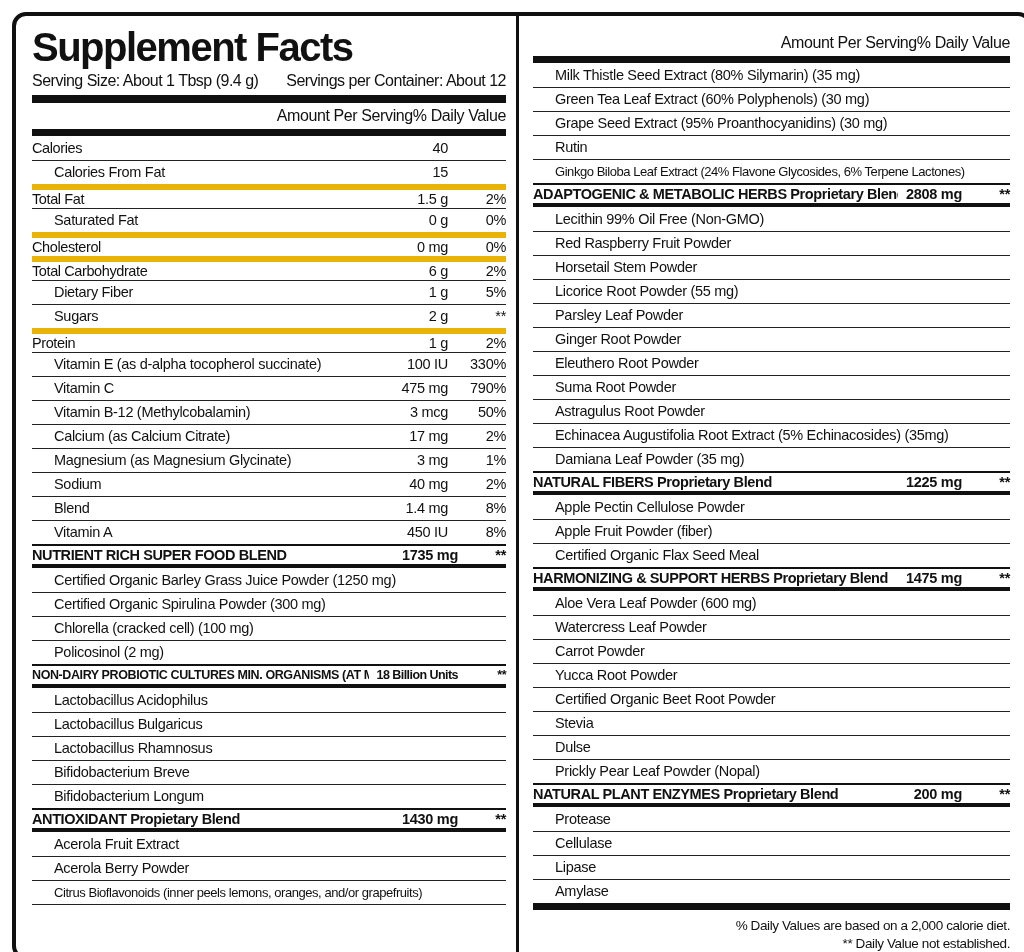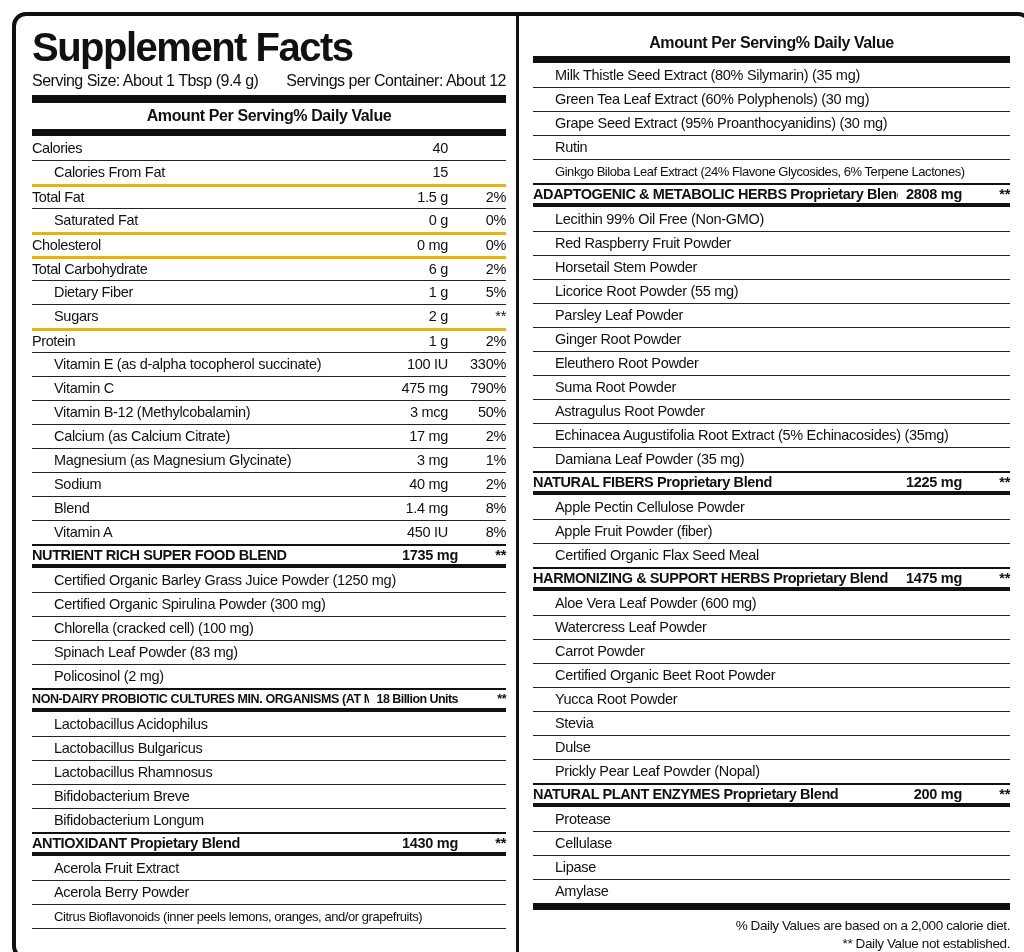--- a/index.html
+++ b/index.html
@@ -13,34 +13,34 @@
   .col{ height:100%; }
   .colL{ width:500px; padding:6px 10px 0 16px; }
   .colR{ width:503px; padding:14px 12px 0 14px; }
   .vdivider{ width:3px; background:#101010; height:100%; }
 
   .title{ font-size:40px; font-weight:bold; letter-spacing:-1.5px; line-height:46px; margin-top:2px; }
   .serving-line{ display:flex; justify-content:space-between; font-size:16px; letter-spacing:-0.5px; line-height:22px; padding-bottom:3px;text-align:right; }
   .bar{ background:#101010; }
   .bar-8{ height:8px; }
   .bar-7{ height:7px; }
-  .col-header{ display:flex; justify-content:center; font-weight:bold; font-size:16px; letter-spacing:-0.4px; line-height:26px; }
+  .col-header{ display:flex; justify-content:flex-end; font-weight:normal; font-size:16px; letter-spacing:-0.4px; line-height:26px; }
 
   .rows{ width:100%; }
   .row{
     display:flex; align-items:center; height:24px; line-height:23px;
     font-size:14.5px; letter-spacing:-0.3px; white-space:nowrap;
     border-top:1.5px solid #222;
   }
   .rows .row:first-child{ border-top:none; }
   .row .label{ flex:1 1 auto; overflow:hidden; }
   .row .amount{ width:78px; text-align:right; flex:0 0 auto; }
   .row .dv{ width:58px; text-align:right; flex:0 0 auto; }
   .row.sub .label{ padding-left:22px; }
-  .row.main{ border-top:3px solid #eab308; }
+  .row.main{ border-top:6px solid #eab308; }
   .row.main .label{ font-weight:normal; letter-spacing:-0.4px; }
   .row.section{ border-top:2.5px solid #111; border-bottom:4.5px solid #111; font-weight:bold; }
   .row.section + .row{ border-top:none; }
   .row.section .label{ letter-spacing:-0.4px; }
   .row.section .amount{ width:auto; margin-left:auto; padding-left:8px; }
   .row.section .dv{ width:48px; }
   .row.long{ font-size:13px; letter-spacing:-0.45px; }
   .row.tight{ font-size:12.5px; letter-spacing:-0.55px; }
   .colL .rows{ border-bottom:1.5px solid #222; }
 
@@ -160,24 +160,20 @@
   </div>
         <div class="row sub plain">
     <span class="label">Certified Organic Spirulina Powder (300 mg)</span>
 
   </div>
         <div class="row sub plain">
     <span class="label">Chlorella (cracked cell) (100 mg)</span>
 
   </div>
         <div class="row sub plain">
-    <span class="label">Spinach Leaf Powder (83 mg)</span>
-
-  </div>
-        <div class="row sub plain">
     <span class="label">Policosinol (2 mg)</span>
 
   </div>
         <div class="row section tight">
     <span class="label">NON-DAIRY PROBIOTIC CULTURES MIN. ORGANISMS (AT MFG)</span>
     <span class="amount">18 Billion Units</span>
     <span class="dv">**</span>
   </div>
         <div class="row sub plain">
     <span class="label">Lactobacillus Acidophilus</span>
@@ -325,25 +321,25 @@
   </div>
         <div class="row sub plain">
     <span class="label">Watercress Leaf Powder</span>
 
   </div>
         <div class="row sub plain">
     <span class="label">Carrot Powder</span>
 
   </div>
         <div class="row sub plain">
+    <span class="label">Yucca Root Powder</span>
+
+  </div>
+        <div class="row sub plain">
     <span class="label">Certified Organic Beet Root Powder</span>
-
-  </div>
-        <div class="row sub plain">
-    <span class="label">Yucca Root Powder</span>
 
   </div>
         <div class="row sub plain">
     <span class="label">Stevia</span>
 
   </div>
         <div class="row sub plain">
     <span class="label">Dulse</span>
 
   </div>

